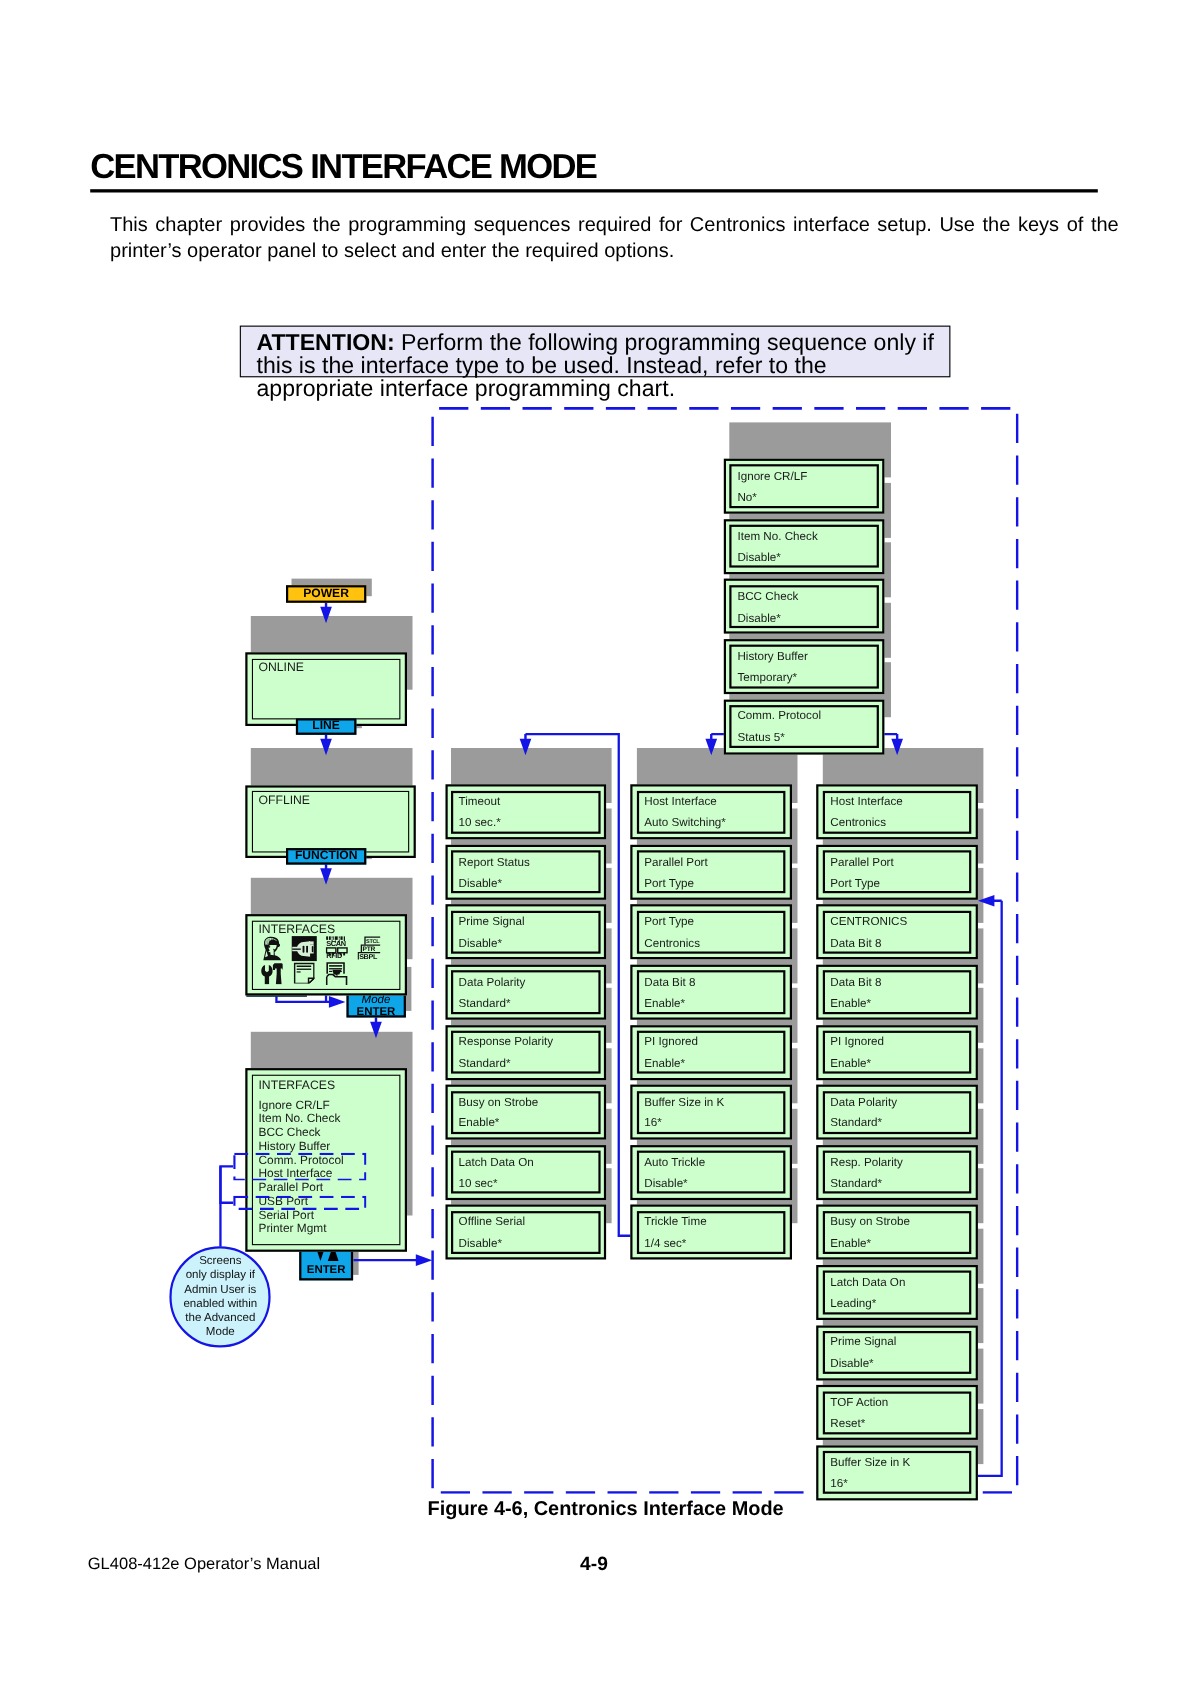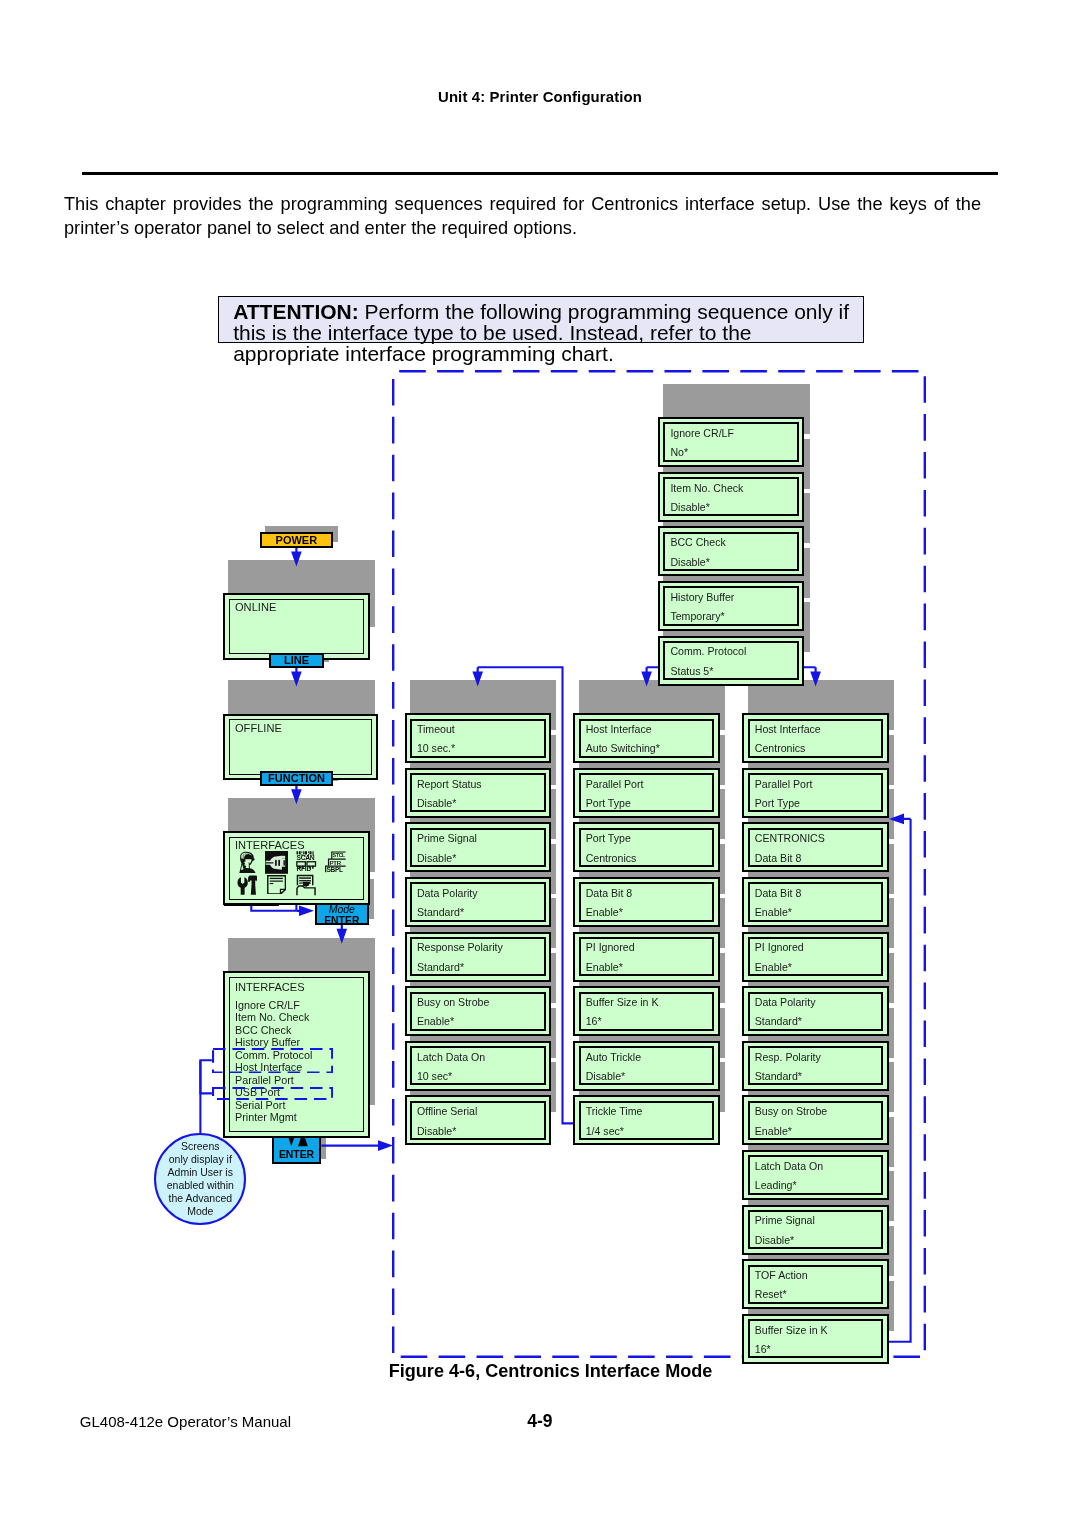--- a/index.html
+++ b/index.html
@@ -13,21 +13,21 @@
   .runhead{position:absolute;left:0;top:89px;width:1080px;text-align:center;
            font-size:14.9px;font-weight:bold;letter-spacing:0.13px;}
 
   
   .h1{position:absolute;left:82px;top:136px;margin:0;font-size:31.5px;font-weight:bold;
       letter-spacing:-1.55px;line-height:30px;}
   .rule{position:absolute;left:82px;top:172px;width:916px;height:2.6px;background:#000;}
 
   
   .para{position:absolute;font-size:18.2px;line-height:24.2px;}
-  .p1{left:64px;top:174px;width:917px;text-align:justify;}
+  .p1{left:100px;top:174px;width:917px;text-align:justify;}
   .p2{left:82px;top:226px;width:917px;}
 
   
   .attn{position:absolute;left:218px;top:296.2px;width:646px;height:47.3px;
         border:1.4px solid #000;background:#e6e6f7;box-sizing:border-box;}
   .attn .inner{position:absolute;left:14.2px;top:3.5px;width:616px;
         font-size:21px;line-height:21.3px;}
   .attn b{font-weight:bold;}
 
   
@@ -81,22 +81,22 @@
   
   .caption{position:absolute;left:388.7px;top:1360.5px;font-size:18.1px;font-weight:bold;}
   .foot-left{position:absolute;left:79.8px;top:1413.3px;font-size:15px;}
   .foot-page{position:absolute;left:527.3px;top:1410.7px;font-size:17.5px;font-weight:bold;}
 </style>
 </head>
 <body>
 
 <div class="page">
 
-  <div class="runhead">Unit 4:  Printer Configuration</div>
-
+
+  <h1 class="h1">CENTRONICS INTERFACE MODE</h1>
   <div class="rule"></div>
 
   <p class="para p1">This chapter provides the programming sequences required for Centronics interface setup. Use the keys of the printer’s operator panel to select and enter the required options.</p>
 
   <div class="attn">
     <div class="inner"><b>ATTENTION:</b><span> Perform the following programming sequence only if this is the interface type to be used. Instead, refer to the appropriate interface programming chart.</span></div>
   </div>
 
   <div class="fig">
     <div id="shadows">

